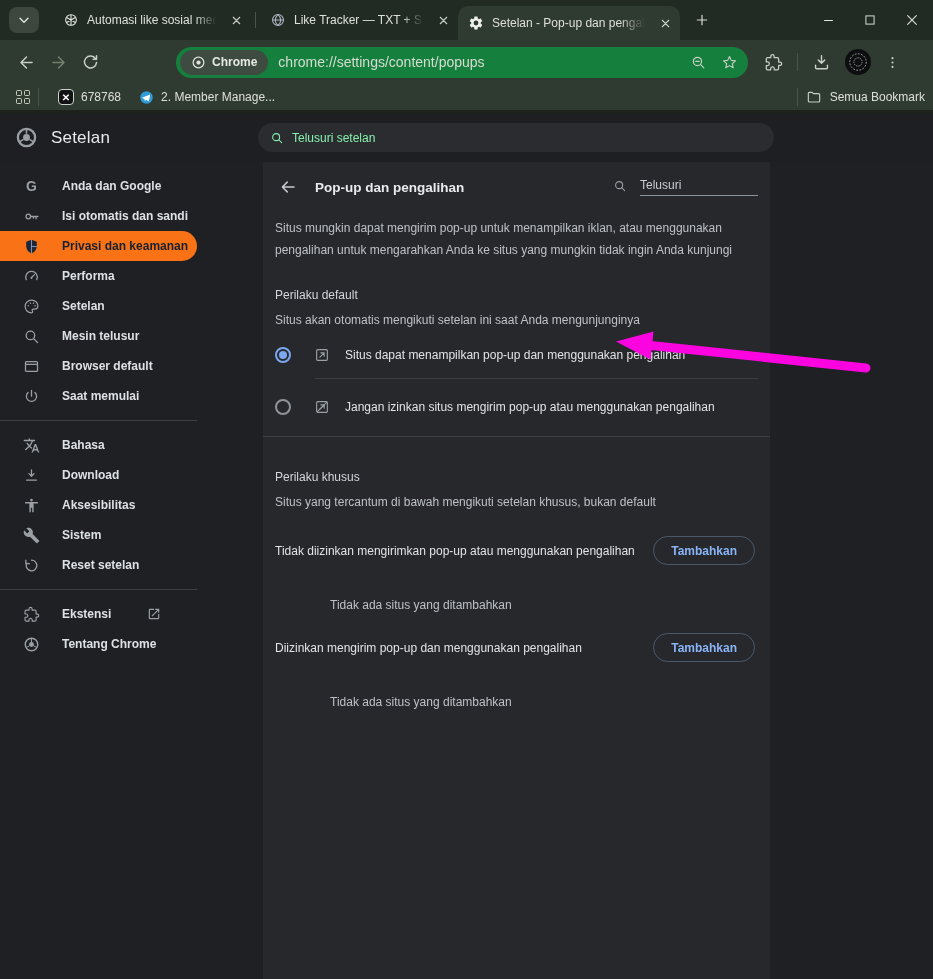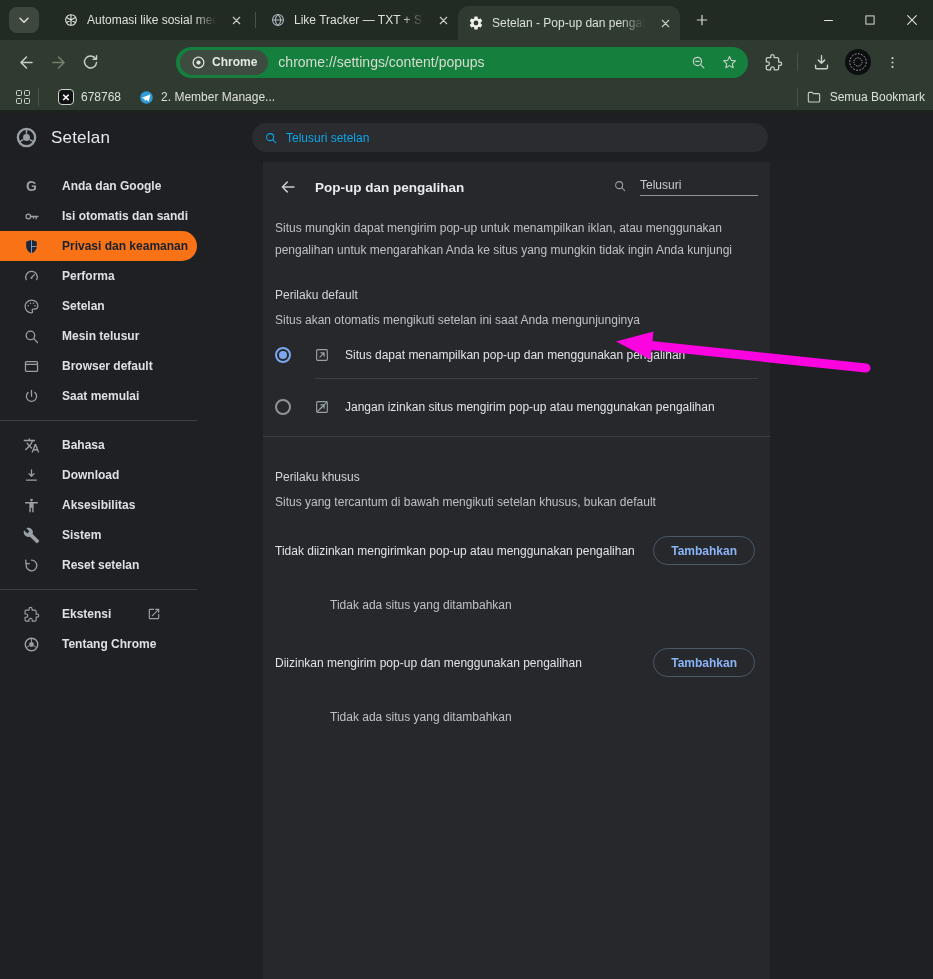--- a/index.html
+++ b/index.html
@@ -38,21 +38,21 @@
   .grid4{width:14px;height:14px;display:grid;grid-template-columns:6px 6px;grid-template-rows:6px 6px;gap:2px;margin:0 8px}
   .grid4 i{background:transparent;border:1.6px solid #c8cfc5;border-radius:1.5px}
   .bm{display:flex;align-items:center;gap:7px;padding:0 9px;height:24px;border-radius:6px}
   .bm-right{margin-left:auto;display:flex;align-items:center;gap:8px;white-space:nowrap}
   .favsq{width:16px;height:16px;border-radius:4px;background:#101214;border:1px solid #cfd4cc;display:flex;align-items:center;justify-content:center;color:#fff;font-size:10px;font-weight:bold}
 
   
   .setheader{height:49px;display:flex;align-items:center;background:#1d1f22;position:relative}
   .setlogo{margin:0 13px 0 15px;color:#9aa0a6}
   .settitle{font-size:17px;color:#e6e8eb;letter-spacing:.2px}
-  .setsearch{position:absolute;left:252px;top:10px;width:516px;height:29px;border-radius:15px;background:#2a2c30;display:flex;align-items:center;padding:0 12px;gap:8px;color:#0ea5e9;font-size:12px}
+  .setsearch{position:absolute;left:258px;top:10px;width:516px;height:29px;border-radius:15px;background:#2a2c30;display:flex;align-items:center;padding:0 12px;gap:8px;color:#86efac;font-size:12px}
 
   
   .page{display:flex;height:930px}
   .sidebar{width:254px;padding-top:9px;flex:none}
   .sbitem{height:30px;display:flex;align-items:center;gap:22px;padding-left:23px;font-size:12px;font-weight:bold;color:#dde0e4;border-radius:0 15px 15px 0;width:197px;cursor:pointer}
   .sbitem .sbic{color:#9aa0a6;width:17px;height:17px;flex:none}
   .sbitem.sel{background:#f97316;color:#17202f}
   .sbitem.sel .sbic{color:#1d2738}
   .sbdivider{height:1px;background:#3b3f43;width:197px;margin:9px 0}
   .extlink{margin-left:14px;color:#9aa0a6}
@@ -425,21 +425,21 @@
 
     <div class="secheading" style="margin-top:33px">Perilaku khusus</div>
     <div class="subtext">Situs yang tercantum di bawah mengikuti setelan khusus, bukan default</div>
 
     <div class="exrow" style="margin-top:27px">
       <span class="exlabel">Tidak diizinkan mengirimkan pop-up atau menggunakan pengalihan</span>
       <button class="addbtn">Tambahkan</button>
     </div>
     <div class="emptyrow">Tidak ada situs yang ditambahkan</div>
 
-    <div class="exrow" style="margin-top:36px">
+    <div class="exrow" style="margin-top:21px">
       <span class="exlabel">Diizinkan mengirim pop-up dan menggunakan pengalihan</span>
       <button class="addbtn">Tambahkan</button>
     </div>
     <div class="emptyrow">Tidak ada situs yang ditambahkan</div>
   </div>
 </div>
 
 <svg class="annotation" width="933" height="979" viewBox="0 0 933 979">
   <line x1="866" y1="368" x2="651" y2="345.5" stroke="#fb04df" stroke-width="9" stroke-linecap="round"></line>
   <polygon points="616,341.5 653.5,331.5 650.5,359.5" fill="#fb04df"></polygon>

